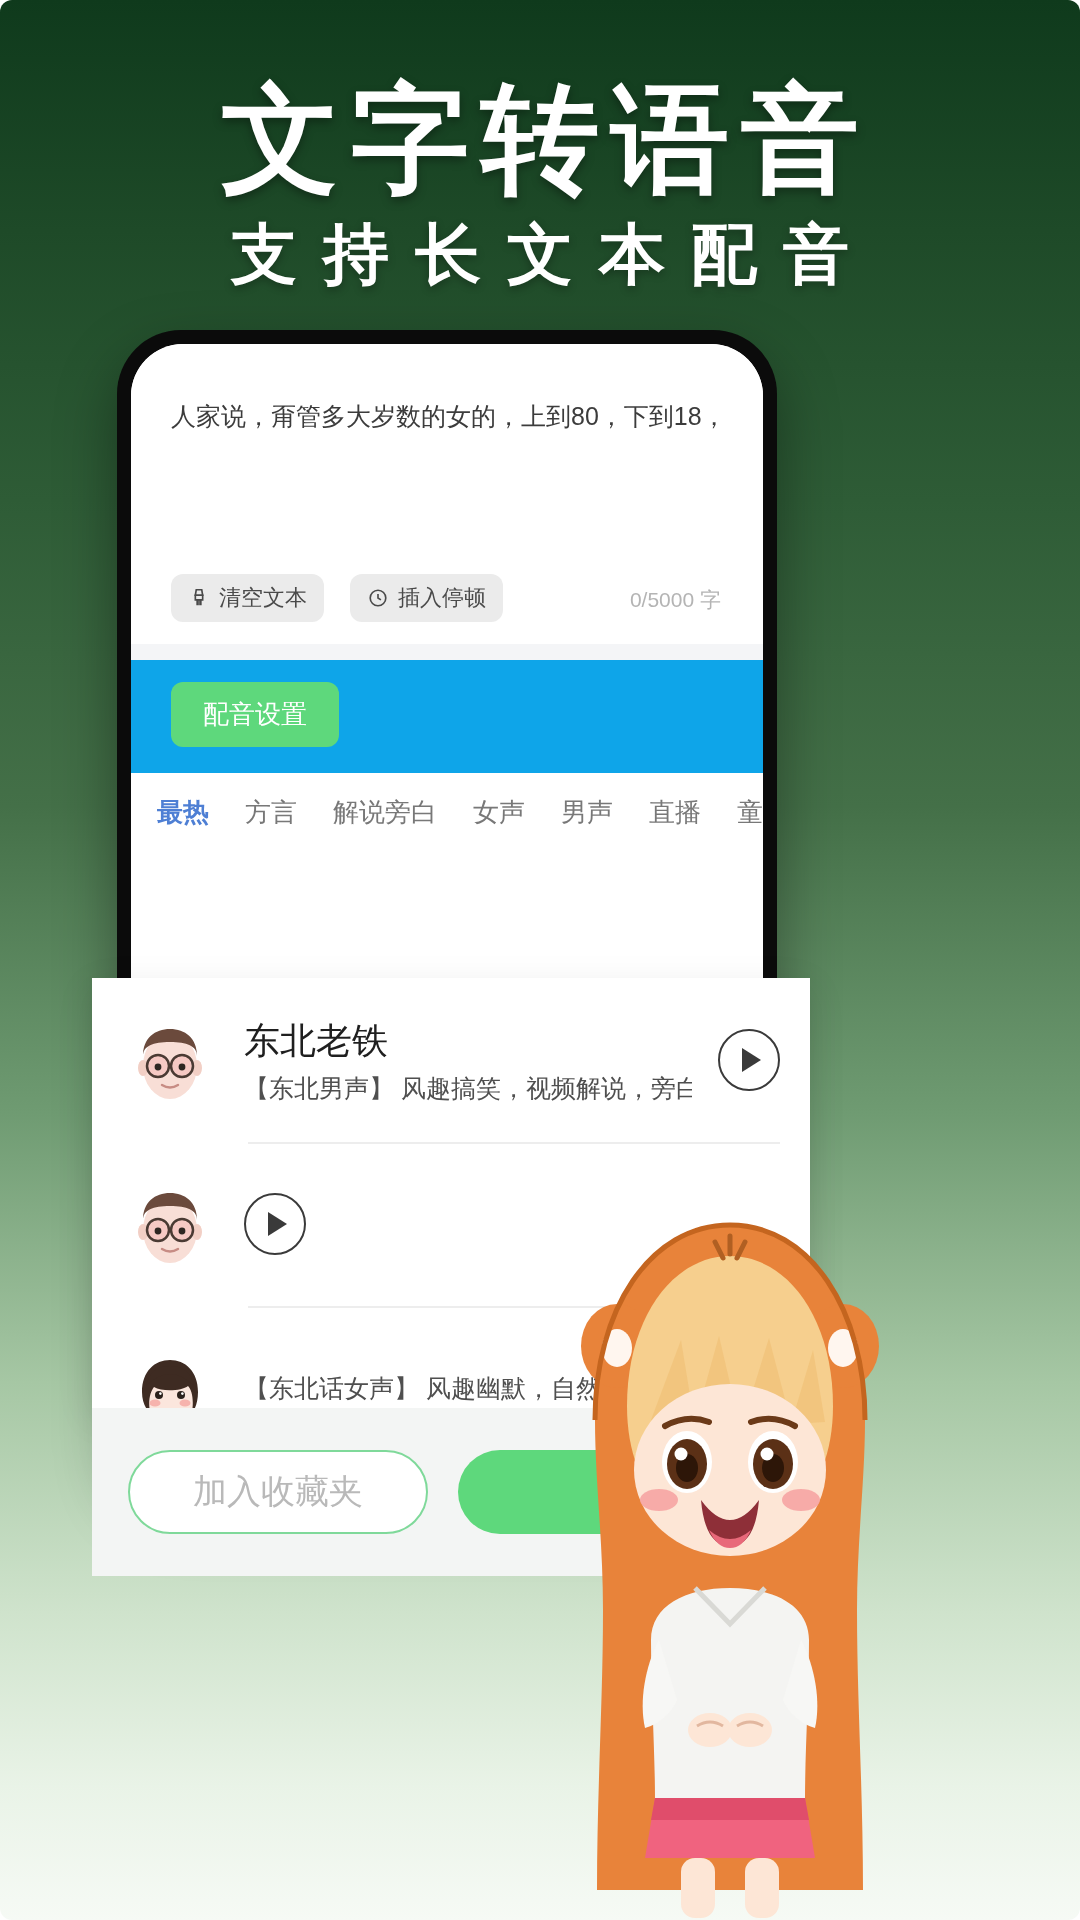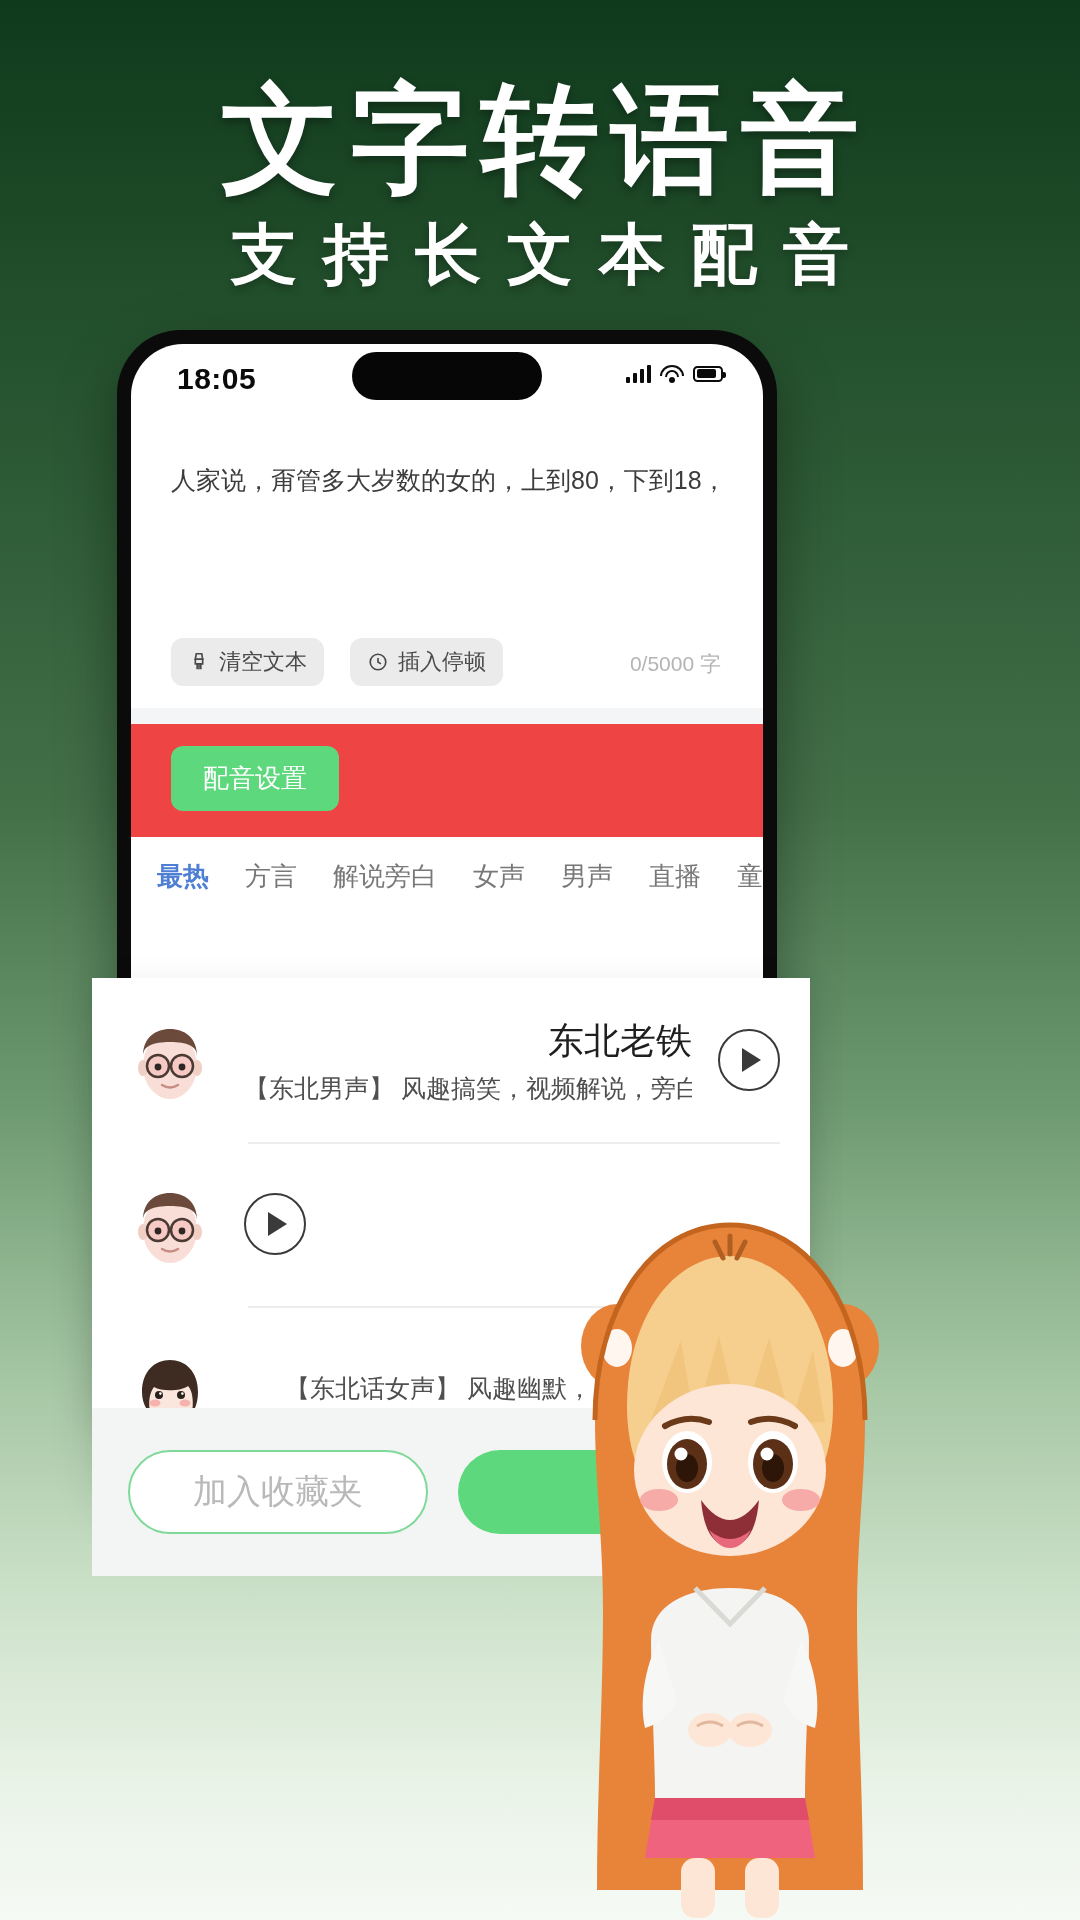--- a/index.html
+++ b/index.html
@@ -16,20 +16,21 @@
       #0f3a1c 0%,
       #1e4a28 12%,
       #2e5c36 26%,
       #447048 42%,
       #6f9b72 58%,
       #a6c7a4 72%,
       #cfe3cc 84%,
       #e9f3e7 93%,
       #f6faf5 100%);
     overflow:hidden;
+    border-radius:12px;
   }
 
   
   .headline{
     position:absolute; top:78px; left:0; width:1080px;
     text-align:center; color:#fff;
     font-size:118px; line-height:1.05; font-weight:700;
     letter-spacing:12px; text-indent:12px;
     text-shadow:0 4px 10px rgba(0,0,0,.35);
   }
@@ -125,21 +126,21 @@
   .chip svg{ width:22px; height:22px; display:block; }
   .counter{
     position:absolute; right:42px; bottom:30px;
     font-size:21px; color:#b4b4b4;margin-left:12px;
   }
 
   .divider-gap{ height:16px; background:#f4f5f7; }
 
   
   .settings-bar{
-    background:#ef4444; padding:22px 40px 26px 40px;
+    background:#0ea5e9; padding:22px 40px 26px 40px;
   }
   .btn-green{
     display:inline-block; background:#5ed87c; color:#ffffff;
     font-size:26px; padding:15px 32px; border-radius:12px;
     font-weight:400;
   }
 
   
   .tabs{
     background:#fff; display:flex; align-items:center;
@@ -237,40 +238,20 @@
 <body>
 
 <div class="poster">
 
   <div class="headline">文字转语音</div>
   <div class="subhead">支持长文本配音</div>
 
   <div class="phone">
     <div class="screen">
 
-      <div class="statusbar">
-        <div class="clock">18:05</div>
-        <div class="island"></div>
-        <div class="status-right">
-          <div class="bars">
-              <i></i>
-              <i></i>
-              <i></i>
-              <i></i>
-            </div>
-          <div class="wifi">
-              <span></span>
-              <span></span>
-              <span></span>
-            </div>
-          <div class="batt">
-              <i></i>
-            </div>
-        </div>
-      </div>
 
       <div class="editor">
         <div class="editor-text" placeholder="请输入或粘贴文本内容">人家说，甭管多大岁数的女的，上到80，下到18，统称姐姐</div>
 
         <div class="editor-tools">
           <div class="chip">
             <svg viewBox="0 0 24 24" fill="none" stroke="#4a4a4a" stroke-width="1.8">
               <path d="M9 3h6l1 6H8l1-6z"></path>
                 <path d="M8 9h8v5H8z"></path>
               <path d="M10 14v6M12 14v6M14 14v6"></path>
@@ -310,21 +291,21 @@
 
       <div class="phone-bottom">
         <div class="btn-outline">加入收藏夹</div>
         <div class="btn-solid"></div>
       </div>
 
       <div class="home-indicator"></div>
     </div>
   </div>
 
-  <div class="voice-overlay two" style="height:430px;text-align:right;">
+  <div class="voice-overlay two" style="height:430px;">
 
     <div class="voice-row">
       <div class="avatar">
         <svg viewBox="0 0 96 96">
           <ellipse cx="48" cy="54" rx="27" ry="33" fill="#f8ded6"></ellipse>
           <path d="M21 44c0-18 12-27 27-27s27 9 27 27c0-10-10-14-27-14s-27 4-27 14z" fill="#6b4a3c"></path>
           <ellipse cx="21" cy="56" rx="5" ry="8" fill="#f2cfc5"></ellipse>
           <ellipse cx="75" cy="56" rx="5" ry="8" fill="#f2cfc5"></ellipse>
           <circle cx="36" cy="54" r="11" fill="#f6c9c4" stroke="#4a3a33" stroke-width="2.5"></circle>
           <circle cx="60" cy="54" r="11" fill="#f6c9c4" stroke="#4a3a33" stroke-width="2.5"></circle>

